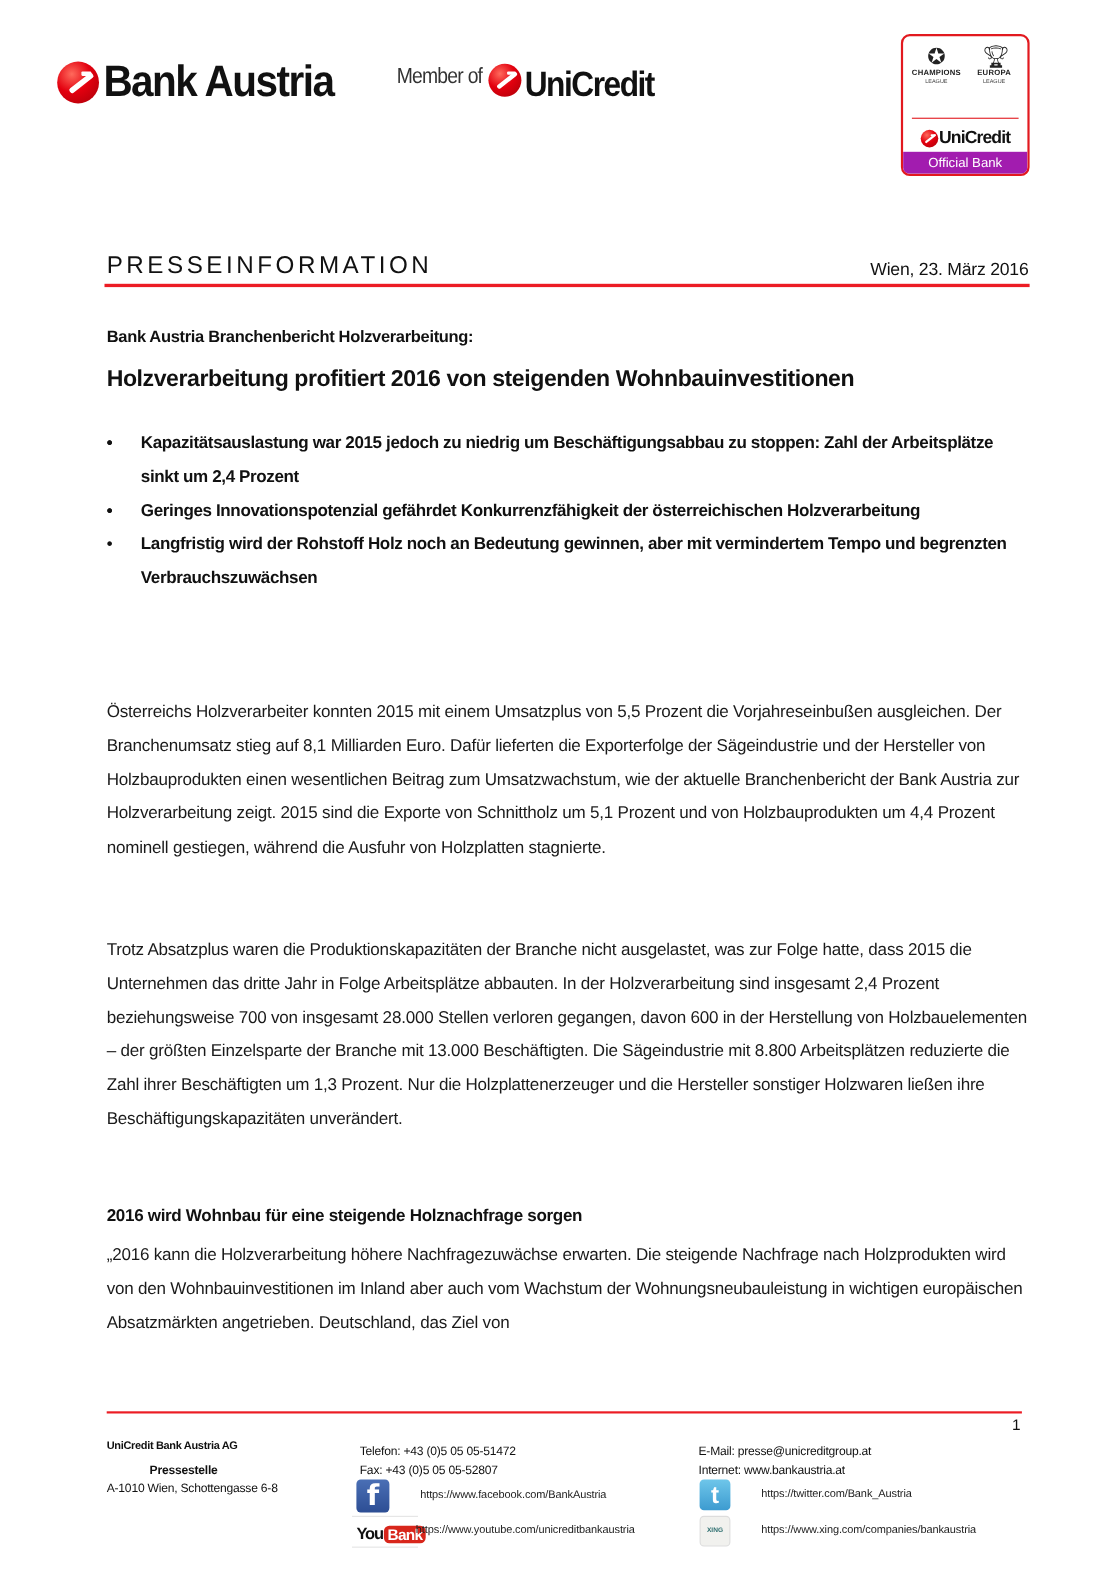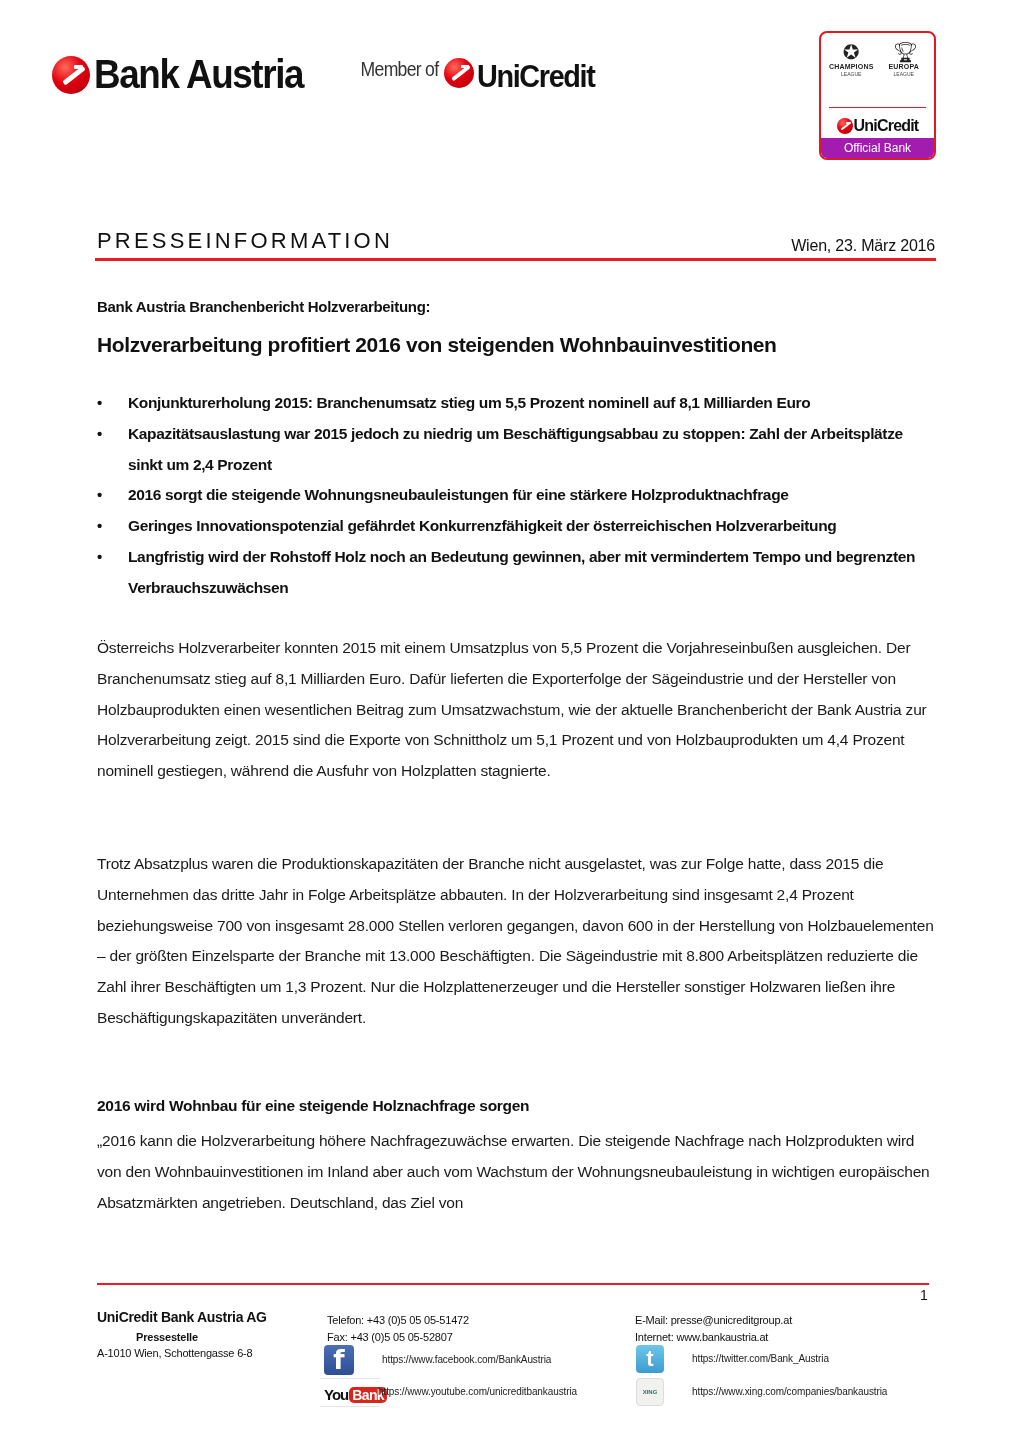--- a/index.html
+++ b/index.html
@@ -58,21 +58,21 @@
     .bullets li .dot { position: absolute; left: 0; top: 0; font-size: 15px; }
 
     .para { left: 97px; width: 840px; font-size: 15.5px; line-height: 30.8px; letter-spacing: -0.2px; color: #1a1a1a; }
     .p1 { top: 633px; }
     .p2 { top: 849px; }
     .subhead { left: 97px; top: 1097px; font-size: 15.5px; font-weight: bold; letter-spacing: -0.3px; }
     .p3 { top: 1126px; }
 
     
     .page-num { left: 920px; top: 1287px; font-size: 14px; }
-    .foot-company { left: 97px; top: 1309px; font-size: 14px; font-weight: bold; letter-spacing: -0.3px; }
+    .foot-company { left: 97px; top: 1309px; font-size: 10px; font-weight: bold; letter-spacing: -0.3px; }
     .foot-dept { left: 112px; top: 1331px; font-size: 11px; font-weight: bold; letter-spacing: -0.2px; padding-left: 24px; }
     .foot-addr { left: 97px; top: 1347px; font-size: 11px; letter-spacing: -0.2px; }
     .foot-small { font-size: 11px; letter-spacing: -0.2px; color: #111; }
     .f-tel { left: 327px; top: 1314px; }
     .f-fax { left: 327px; top: 1331px; }
     .f-mail { left: 635px; top: 1314px; }
     .f-web { left: 635px; top: 1331px; }
     .social-url { font-size: 10px; color: #222; letter-spacing: -0.1px; }
 
     .ico { border-radius: 4px; display: flex; align-items: center; justify-content: center; }
@@ -128,23 +128,23 @@
 </div>
 
 <div class="abs press-title">PRESSEINFORMATION</div>
 <div class="abs press-date">Wien, 23. März 2016</div>
 <div class="abs red-rule" style="top:258px;"></div>
 
 <div class="abs kicker">Bank Austria Branchenbericht Holzverarbeitung:</div>
 <div class="abs headline">Holzverarbeitung profitiert 2016 von steigenden Wohnbauinvestitionen</div>
 
 <ul class="abs bullets">
-  <li><span class="dot">•</span><span>Konjunkturerholung 2015: Branchenumsatz stieg um 5,5 Prozent nominell auf 8,1 Milliarden Euro</span></li>
+  <li><span class="dot">•</span></li>
   <li><span class="dot">•</span><span>Kapazitätsauslastung war 2015 jedoch zu niedrig um Beschäftigungsabbau zu stoppen: Zahl der Arbeitsplätze sinkt um 2,4 Prozent</span></li>
-  <li><span class="dot">•</span><span>2016 sorgt die steigende Wohnungsneubauleistungen für eine stärkere Holzproduktnachfrage</span></li>
+  <li><span class="dot">•</span></li>
   <li><span class="dot">•</span><span>Geringes Innovationspotenzial gefährdet Konkurrenzfähigkeit der österreichischen Holzverarbeitung</span></li>
   <li><span class="dot">•</span><span>Langfristig wird der Rohstoff Holz noch an Bedeutung gewinnen, aber mit vermindertem Tempo und begrenzten Verbrauchszuwächsen</span></li>
 </ul>
 
 <p class="abs para p1" style="margin:0;">Österreichs Holzverarbeiter konnten 2015 mit einem Umsatzplus von 5,5 Prozent die Vorjahreseinbußen ausgleichen. Der Branchenumsatz stieg auf 8,1 Milliarden Euro. Dafür lieferten die Exporterfolge der Sägeindustrie und der Hersteller von Holzbauprodukten einen wesentlichen Beitrag zum Umsatzwachstum, wie der aktuelle Branchenbericht der Bank Austria zur Holzverarbeitung zeigt. 2015 sind die Exporte von Schnittholz um 5,1 Prozent und von Holzbauprodukten um 4,4 Prozent nominell gestiegen, während die Ausfuhr von Holzplatten stagnierte.</p>
 <p class="abs para p2" style="margin:0;">Trotz Absatzplus waren die Produktionskapazitäten der Branche nicht ausgelastet, was zur Folge hatte, dass 2015 die Unternehmen das dritte Jahr in Folge Arbeitsplätze abbauten. In der Holzverarbeitung sind insgesamt 2,4 Prozent beziehungsweise 700 von insgesamt 28.000 Stellen verloren gegangen, davon 600 in der Herstellung von Holzbauelementen – der größten Einzelsparte der Branche mit 13.000 Beschäftigten. Die Sägeindustrie mit 8.800 Arbeitsplätzen reduzierte die Zahl ihrer Beschäftigten um 1,3 Prozent. Nur die Holzplattenerzeuger und die Hersteller sonstiger Holzwaren ließen ihre Beschäftigungskapazitäten unverändert.</p>
 <div class="abs subhead">2016 wird Wohnbau für eine steigende Holznachfrage sorgen</div>
 <p class="abs para p3" style="margin:0;">„2016 kann die Holzverarbeitung höhere Nachfragezuwächse erwarten. Die steigende Nachfrage nach Holzprodukten  wird von den Wohnbauinvestitionen im Inland aber auch vom Wachstum der Wohnungsneubauleistung in wichtigen europäischen Absatzmärkten angetrieben. Deutschland, das Ziel von</p>
 
 <div class="abs red-rule" style="top:1283px; left:97px; width:832px; height:2px;"></div>

